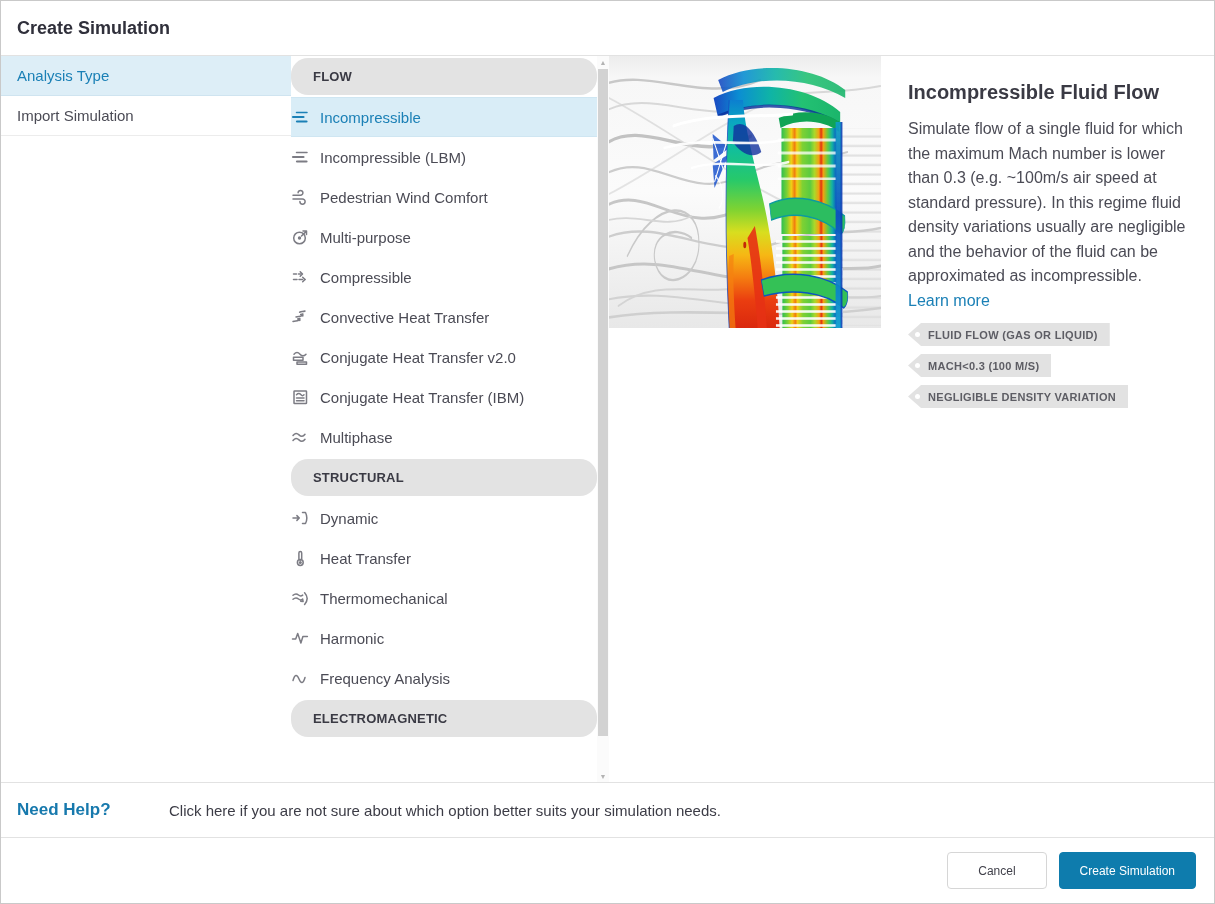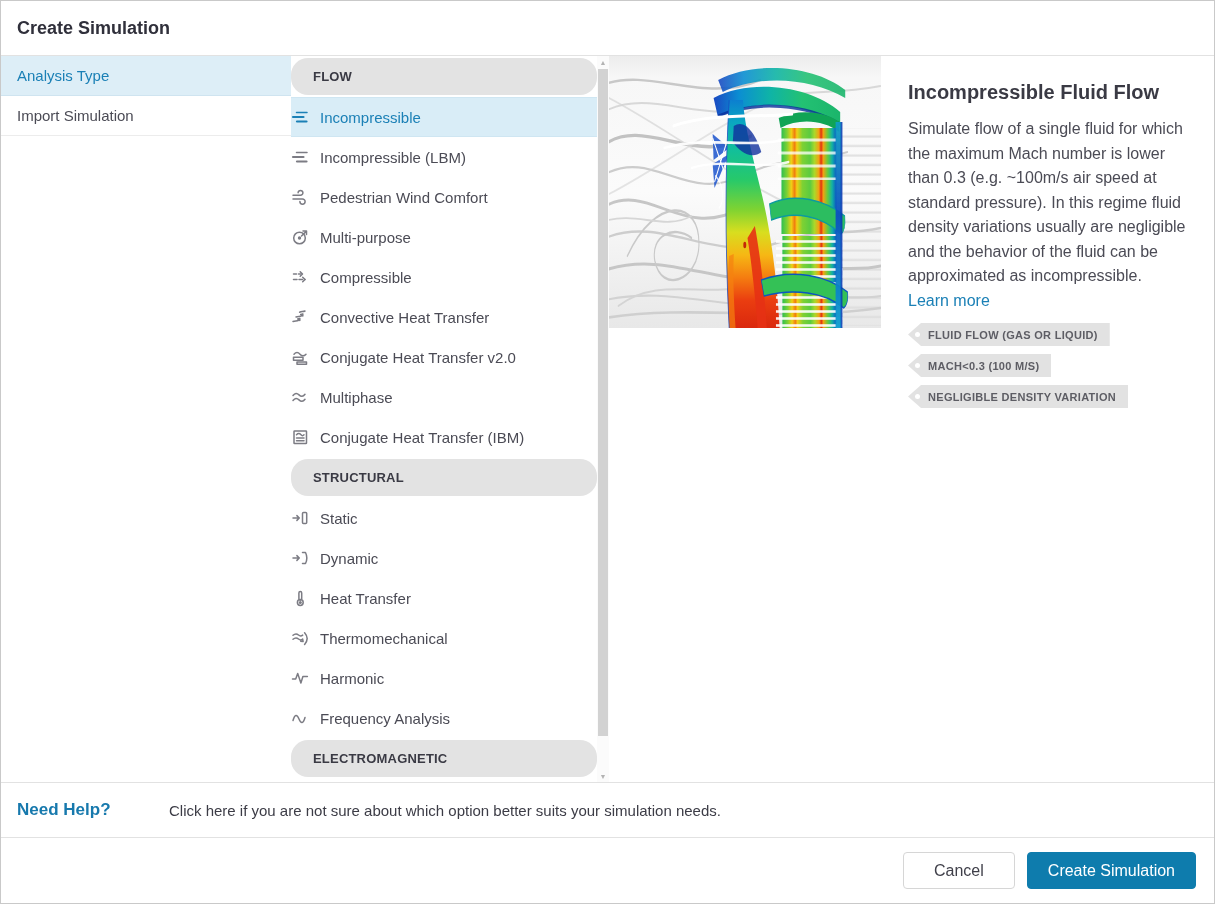--- a/index.html
+++ b/index.html
@@ -63,21 +63,21 @@
 
   
   .help-bar { flex:0 0 55px; border-top:1px solid #e2e2e2; display:flex; align-items:center;
               padding-left:16px; background:#fff; }
   .help-title { width:152px; font-size:17px; font-weight:bold; color:#1779ad; cursor:pointer; }
   .help-text { font-size:15px; color:#3c3c46; }
 
   
   .dlg-footer { flex:0 0 66px; border-top:1px solid #e2e2e2; display:flex; align-items:center;
                 justify-content:flex-end; gap:12px; padding-right:18px; background:#fff; }
-  .btn { height:37px; border-radius:4px; font-size:16px; font-family:inherit; cursor:pointer; }
+  .btn { height:37px; border-radius:4px; font-size:12px; font-family:inherit; cursor:pointer; }
   .btn-cancel { background:#fff; border:1px solid #d6d6d6; color:#3f3f49; padding:0 30px; }
   .btn-primary { background:#0e7cad; border:1px solid #0e7cad; color:#fff; padding:0 20px; }
 </style>
 </head>
 <body>
 
 <div class="dialog">
 
   <div class="dlg-header">
     <div class="dlg-title">Create Simulation</div>
@@ -174,52 +174,43 @@
                 <rect x="2.5" y="9.3" width="9.5" height="3"></rect>
                 <rect x="6" y="14" width="9.5" height="2.2"></rect>
               </svg>
           </span>
           <span>Conjugate Heat Transfer v2.0</span>
         </div>
 
         <div class="type-item">
           <span class="type-icon">
             <svg viewBox="0 0 18 18">
-                <path d="M2,7.5 c2,-2.6 4,-2.6 6,-0.6 c2,2 4,2 6,-0.6"></path>
-                <path d="M2,12.5 c2,-2.6 4,-2.6 6,-0.6 c2,2 4,2 6,-0.6"></path>
-              </svg>
-          </span>
-          <span>Multiphase</span>
-        </div>
-
-        <div class="type-item">
-          <span class="type-icon">
-            <svg viewBox="0 0 18 18">
                 <rect x="3" y="3" width="12.5" height="12.5" rx="0.6"></rect>
                 <path d="M5.5,6.8 c1.5,-1.6 3,-1.6 4.5,0 c1,1.1 2,1.1 3,0"></path>
                 <line x1="5.5" y1="10" x2="13" y2="10"></line>
                 <line x1="5.5" y1="12.7" x2="13" y2="12.7"></line>
               </svg>
           </span>
           <span>Conjugate Heat Transfer (IBM)</span>
         </div>
 
+        <div class="type-item">
+          <span class="type-icon">
+            <svg viewBox="0 0 18 18">
+                <path d="M2,7.5 c2,-2.6 4,-2.6 6,-0.6 c2,2 4,2 6,-0.6"></path>
+                <path d="M2,12.5 c2,-2.6 4,-2.6 6,-0.6 c2,2 4,2 6,-0.6"></path>
+              </svg>
+          </span>
+          <span>Multiphase</span>
+        </div>
+
         <div class="section-header">
           <span>STRUCTURAL</span>
         </div>
 
-        <div class="type-item">
-          <span class="type-icon">
-            <svg viewBox="0 0 18 18">
-                <path d="M2,9 h6.3 M8.3,9 l-2.4,-2.4 M8.3,9 l-2.4,2.4"></path>
-                <rect x="11.5" y="3.5" width="4.2" height="11" rx="1"></rect>
-              </svg>
-          </span>
-          <span>Static</span>
-        </div>
 
         <div class="type-item">
           <span class="type-icon">
             <svg viewBox="0 0 18 18">
                 <path d="M2,9 h6.3 M8.3,9 l-2.4,-2.4 M8.3,9 l-2.4,2.4"></path>
                 <path d="M11.5,3.5 h3 c1.8,3.7 1.8,7.3 0,11 h-3"></path>
               </svg>
           </span>
           <span>Dynamic</span>
         </div>

